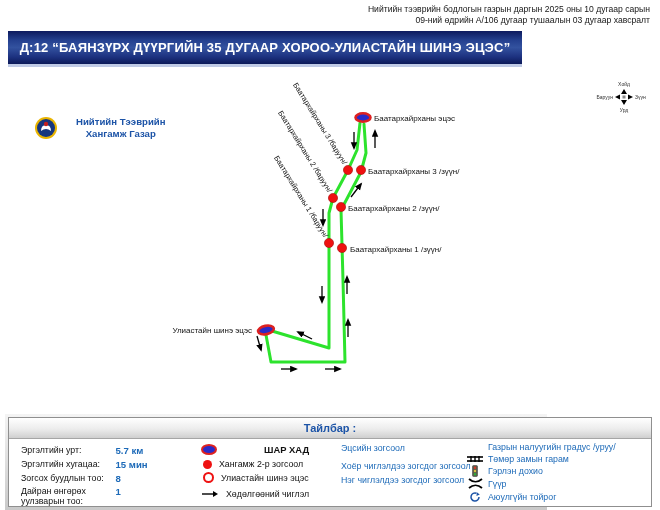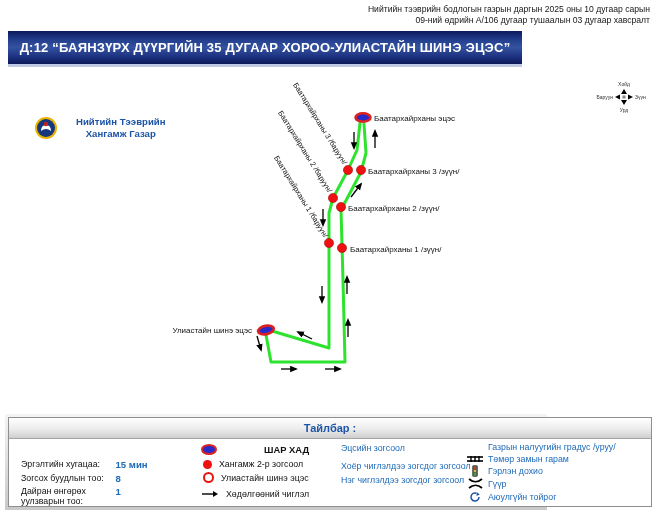--- a/index.html
+++ b/index.html
@@ -125,20 +125,24 @@
     <text class="maplabel-r" x="343" y="95" text-anchor="end" transform="rotate(58 343 95)">Баатархайрханы 3 /баруун/</text>
     <text class="maplabel-r" x="328" y="123" text-anchor="end" transform="rotate(58 328 123)">Баатархайрханы 2 /баруун/</text>
     <text class="maplabel-r" x="324" y="168" text-anchor="end" transform="rotate(58 324 168)">Баатархайрханы 1 /баруун/</text>
   </svg>
 
   <div class="legend-wrap">
     <div class="legend">
       <div class="legend-header">Тайлбар :</div>
       <div class="legend-body">
 
+        <div class="lg-stat" style="top:6px">
+          <span class="lg-label">Эргэлтийн урт:</span>
+          <span class="lg-val">5.7 км</span>
+        </div>
         <div class="lg-stat" style="top:20px">
           <span class="lg-label">Эргэлтийн хугацаа:</span>
           <span class="lg-val">15 мин</span>
         </div>
         <div class="lg-stat" style="top:34px">
           <span class="lg-label">Зогсох буудлын тоо:</span>
           <span class="lg-val">8</span>
         </div>
         <div class="lg-stat" style="top:47px">
           <span class="lg-label">Дайран өнгөрөх уулзварын тоо:</span>

